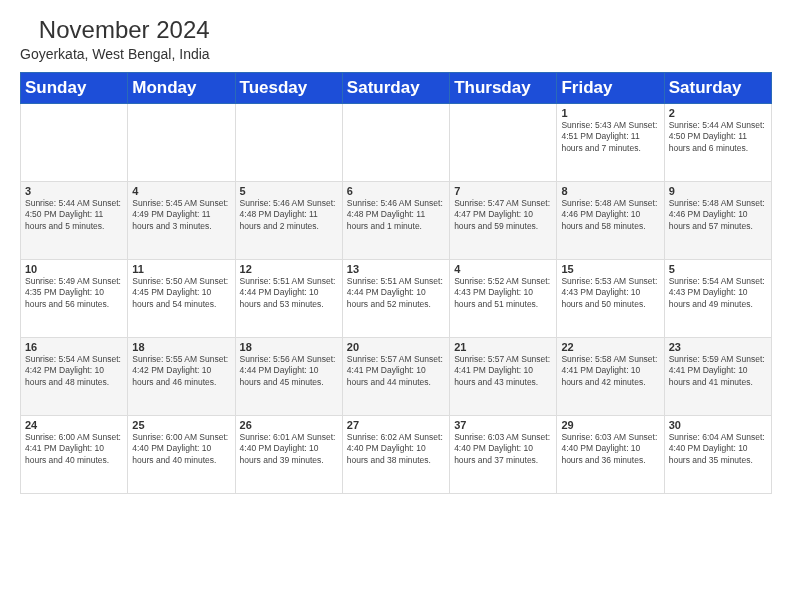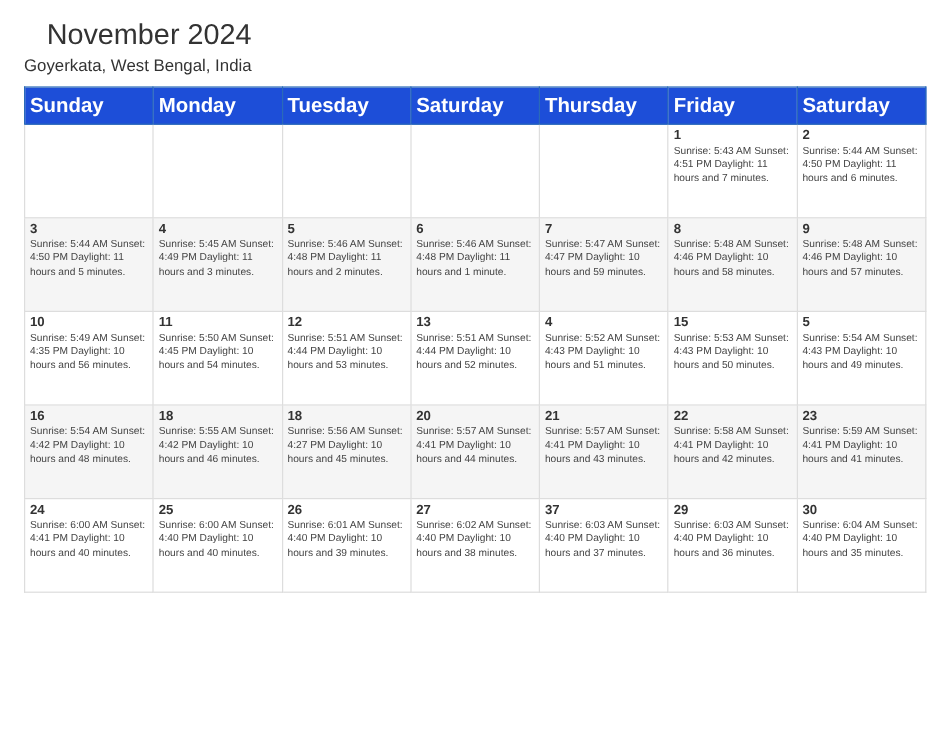--- a/index.html
+++ b/index.html
@@ -258,21 +258,21 @@
           <td>
             <span class="day-num">18</span>
             <div class="day-info">Sunrise: 5:55 AM
 Sunset: 4:42 PM
 Daylight: 10 hours
 and 46 minutes.</div>
           </td>
           <td>
             <span class="day-num">18</span>
             <div class="day-info">Sunrise: 5:56 AM
-Sunset: 4:27 PM
+Sunset: 4:44 PM
 Daylight: 10 hours
 and 45 minutes.</div>
           </td>
           <td>
             <span class="day-num">20</span>
             <div class="day-info">Sunrise: 5:57 AM
 Sunset: 4:41 PM
 Daylight: 10 hours
 and 44 minutes.</div>
           </td>

